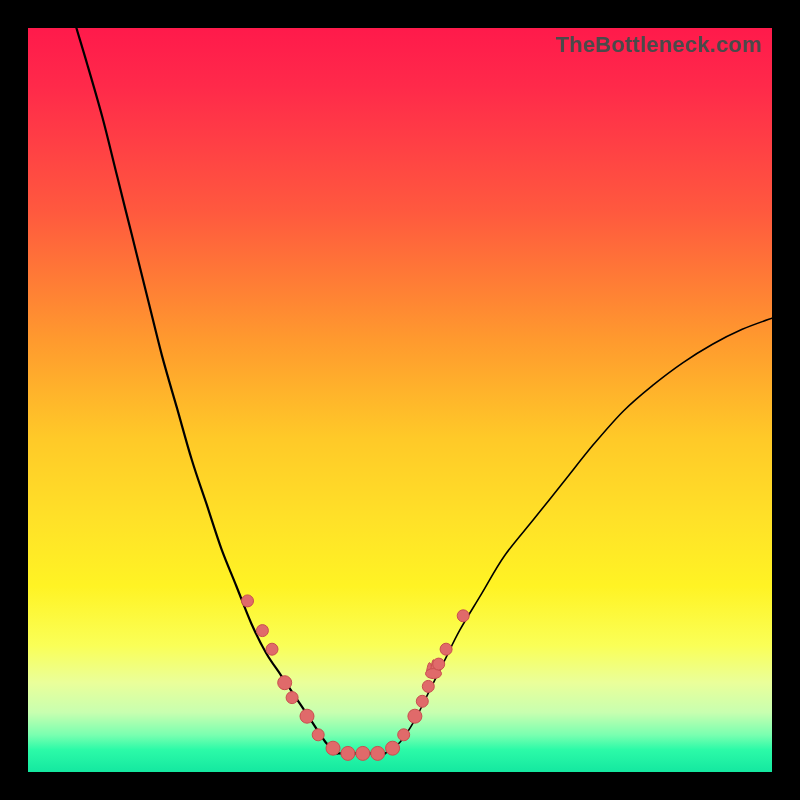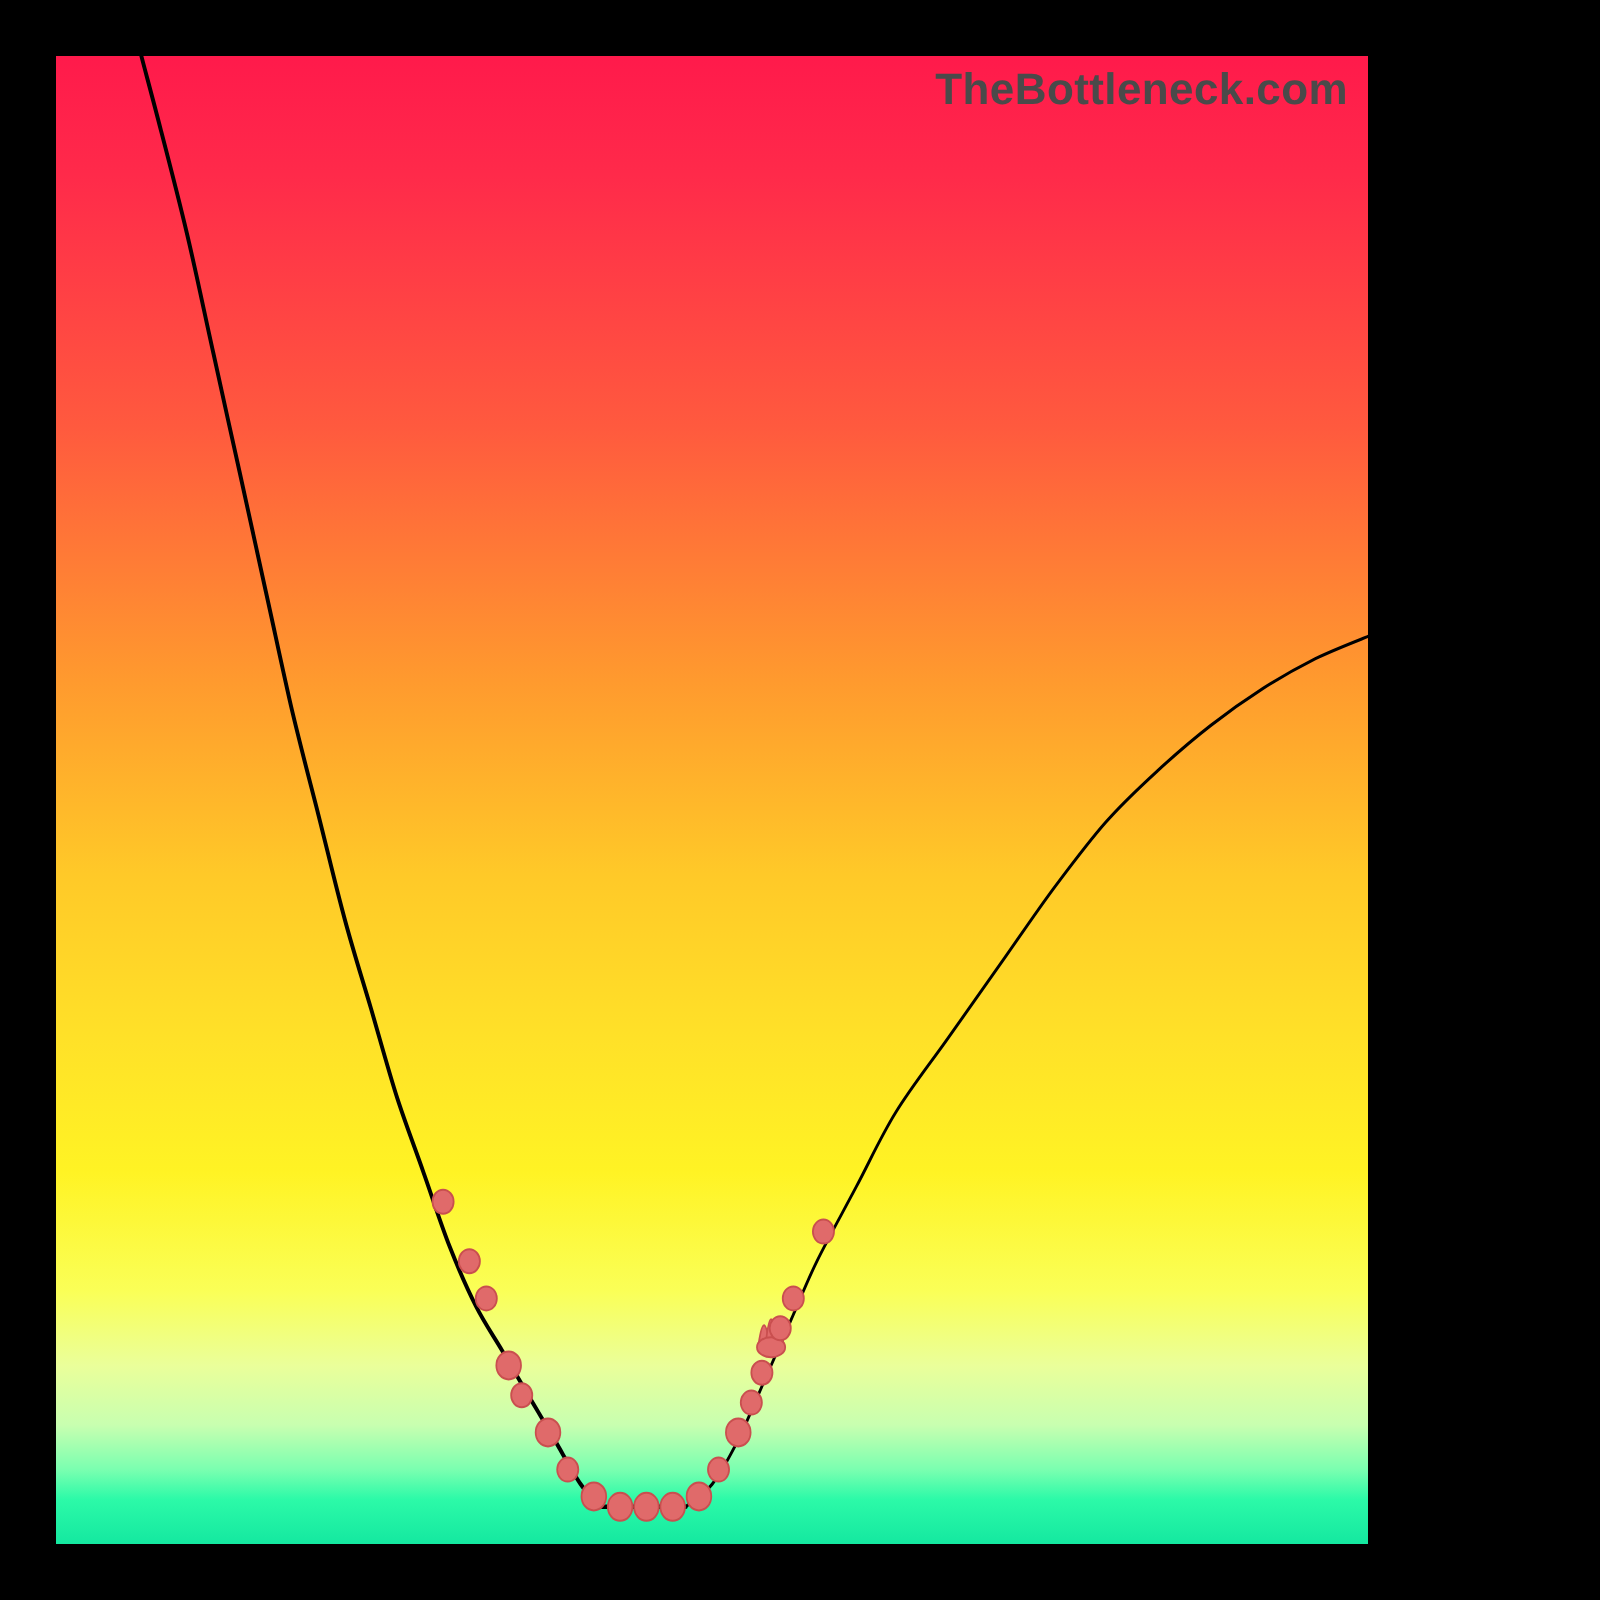--- a/index.html
+++ b/index.html
@@ -16,21 +16,21 @@
     left: 0;
     top: 0;
     width: 800px;
     height: 800px;
     background: #000;
   }
   .plot-area {
     position: absolute;
     left: 28px;
     top: 28px;
-    width: 656px;
+    width: 744px;
     height: 744px;
     overflow: hidden;
   }
   .gradient {
     position: absolute;
     inset: 0;
     background: linear-gradient(to bottom,
       #ff1a4b 0%,
       #ff2a4a 8%,
       #ff5a3e 25%,

